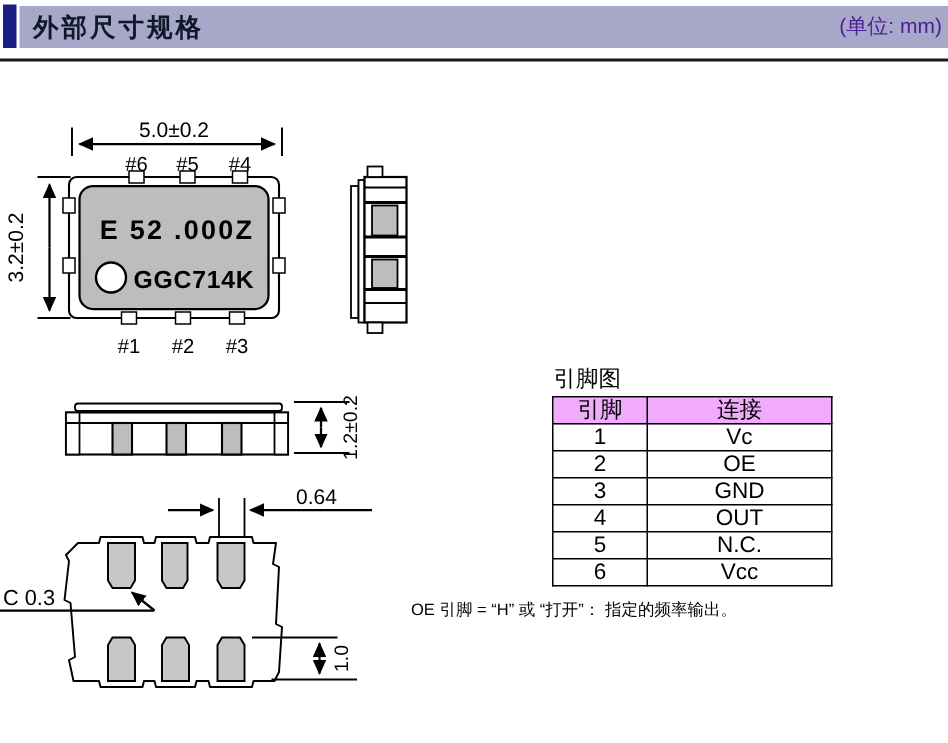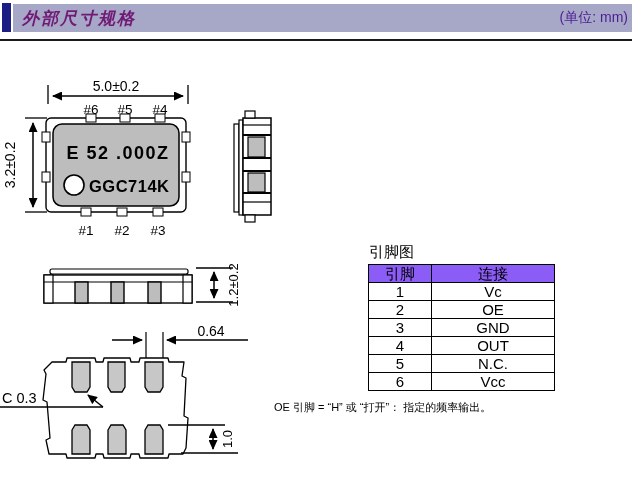--- a/index.html
+++ b/index.html
@@ -6,35 +6,35 @@
   .page{
     position:relative;width:632px;height:495px;background:#fff;overflow:hidden;
     font-family:"Liberation Sans","DejaVu Sans",sans-serif;color:#000;
   }
   
   .header-accent{position:absolute;left:2px;top:3px;width:9px;height:29px;background:#1c1c85;}
   .header-bar{
     position:absolute;left:13px;top:4px;right:0;height:28px;background:#a7a7c7;
     display:flex;align-items:center;justify-content:space-between;
   }
-  .header-title{font-size:17px;font-weight:bold;color:#701a75;padding-left:9px;letter-spacing:2px;font-style:italic;}
+  .header-title{font-size:17px;font-weight:bold;color:#0f172a;padding-left:9px;letter-spacing:2px;}
   .header-unit{font-size:14px;color:#4c1d95;padding-right:4px;}
   .header-rule{position:absolute;left:0;top:39px;width:632px;height:2px;background:#1a1a1a;}
   
   .drawing{position:absolute;left:0;top:40px;}
   .drawing text{font-family:"Liberation Sans","DejaVu Sans",sans-serif;fill:#000;}
   
   .pin-section{position:absolute;left:368px;top:243px;}
   .pin-table-title{font-size:15px;margin:0 0 2px 1px;}
   table.pin-table{border-collapse:collapse;}
   table.pin-table th,table.pin-table td{
     border:1.4px solid #000;text-align:center;font-size:15px;
     height:15px;line-height:15px;padding:1px 2px;
   }
-  table.pin-table th{background:#8b5cf6;font-weight:normal;margin-top:28px;}
+  table.pin-table th{background:#f0abfc;font-weight:normal;margin-top:28px;}
   .col-pin{width:58px;}
   .col-conn{width:118px;}
   
   .notes{position:absolute;left:274px;top:395px;width:356px;}
   .note-line{font-size:11px;line-height:25px;white-space:nowrap;}
 </style>
 </head>
 <body>
 
 <div class="page">

